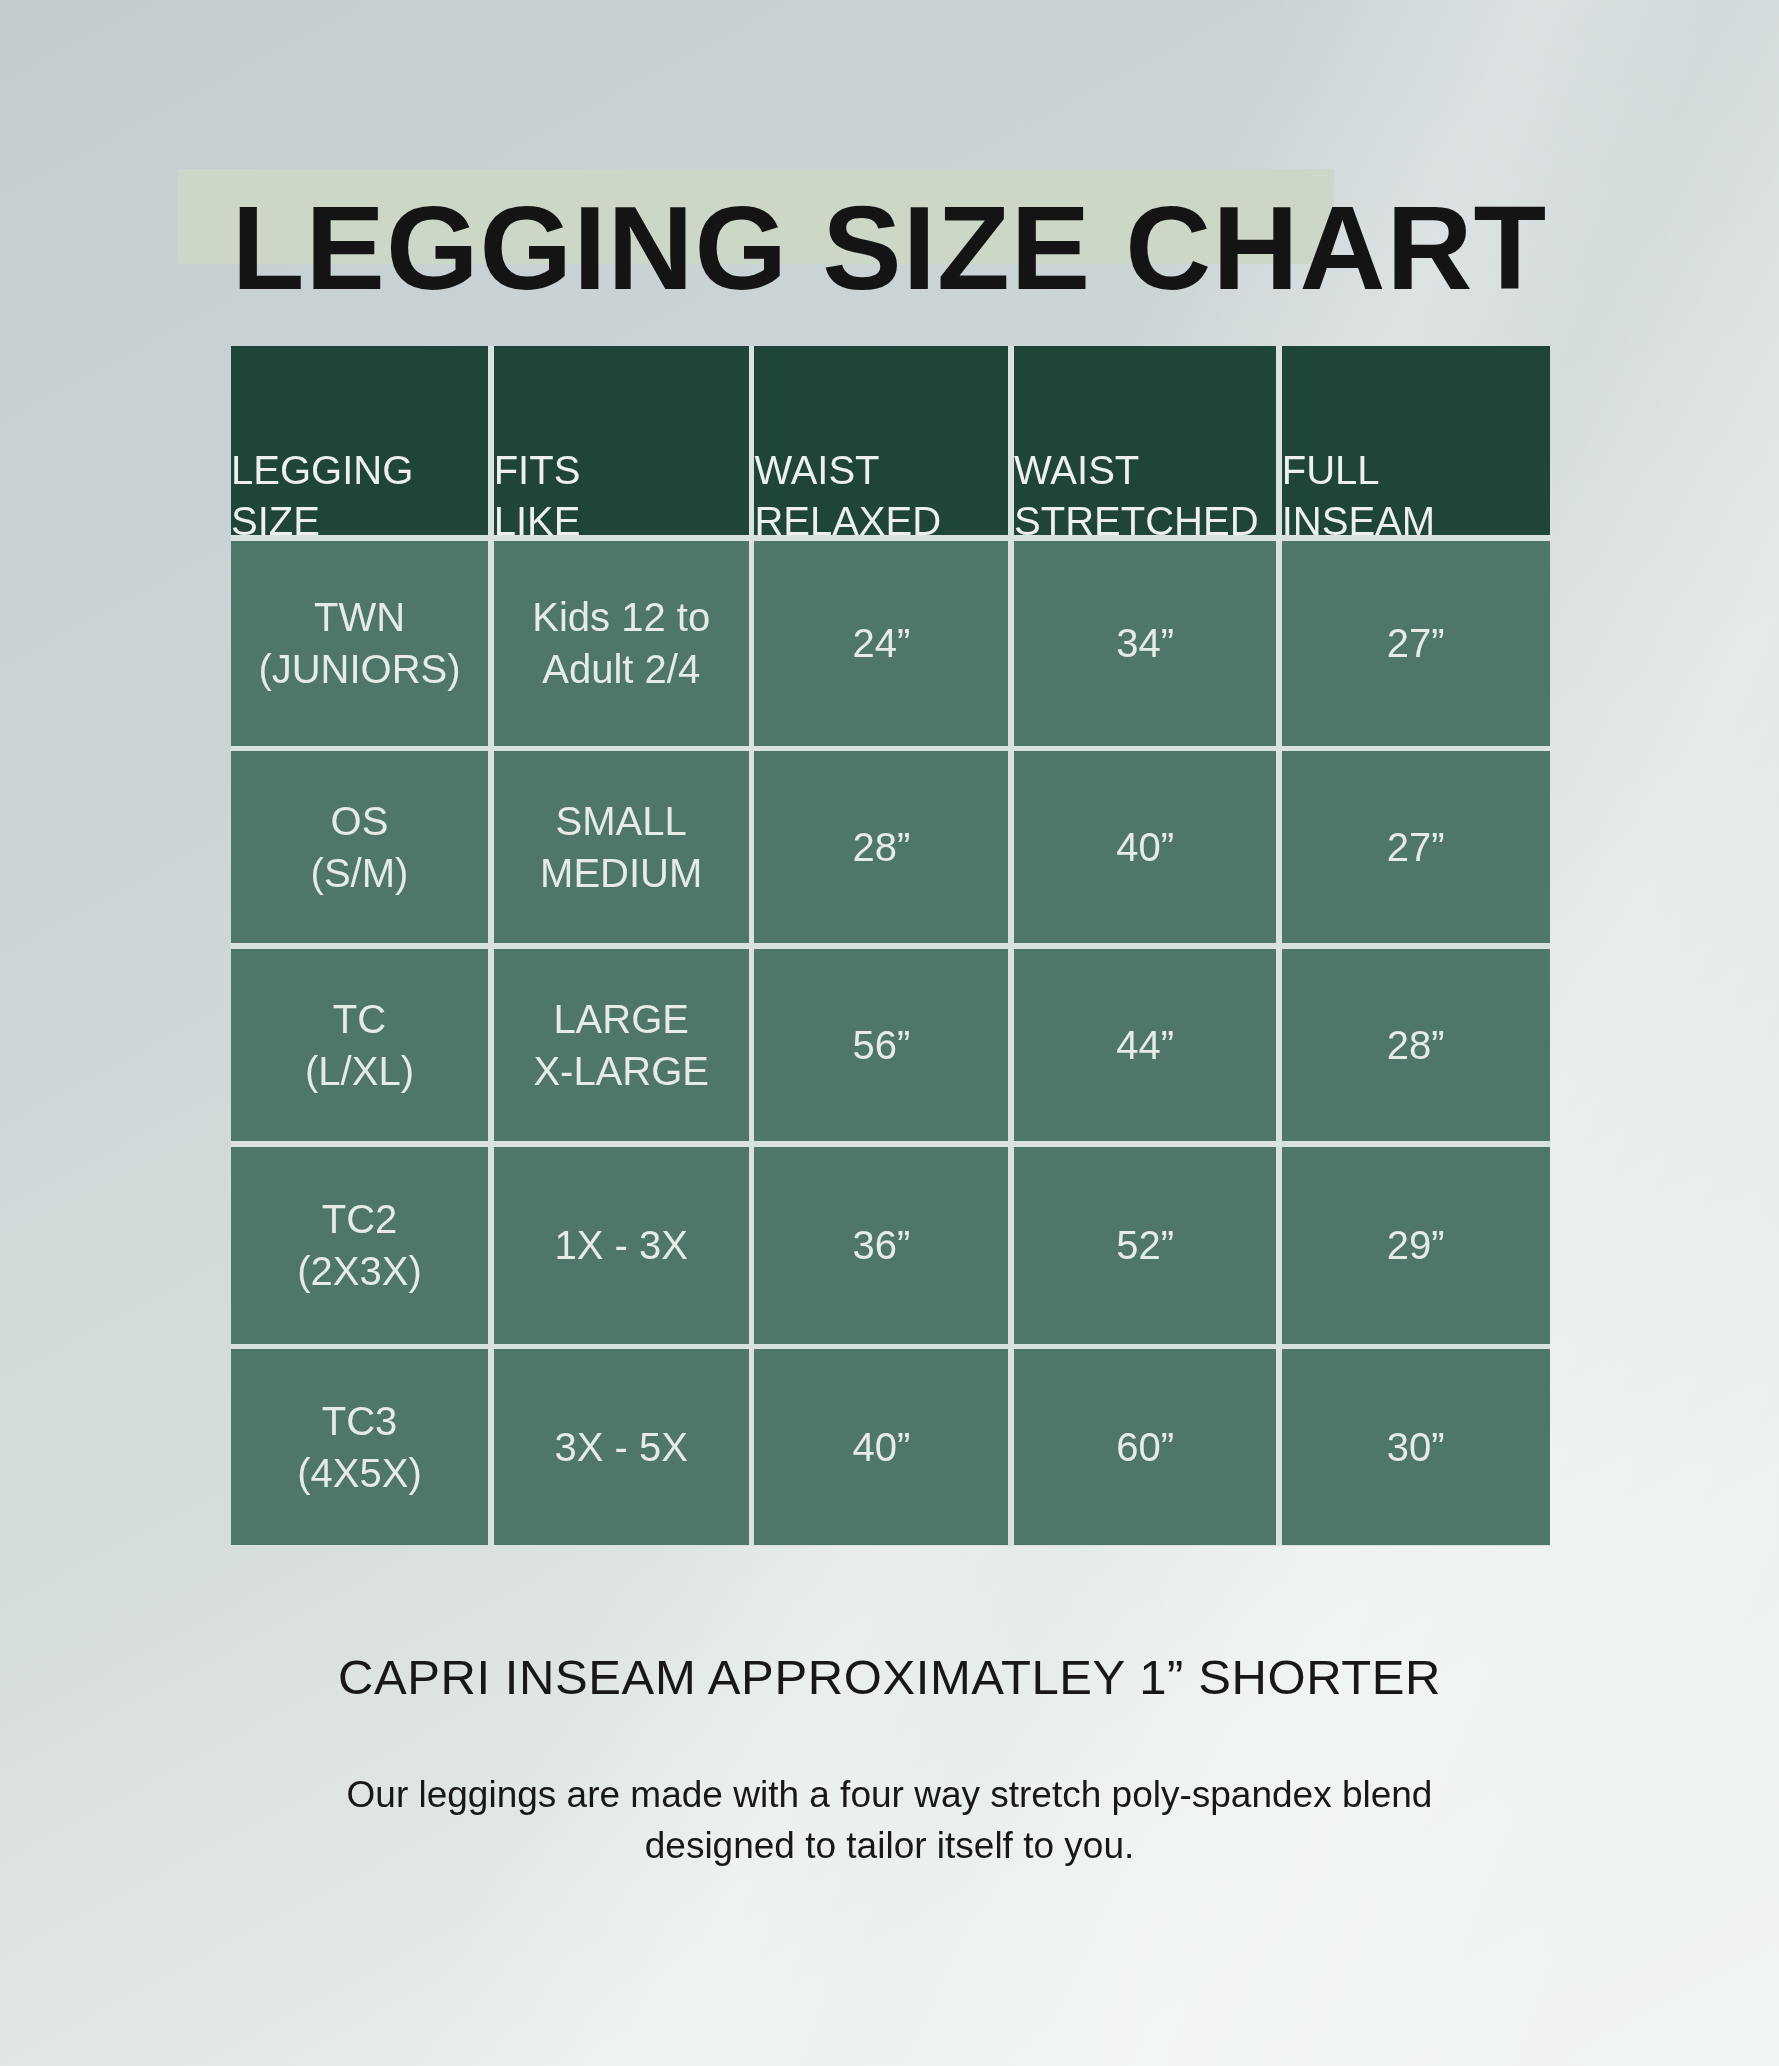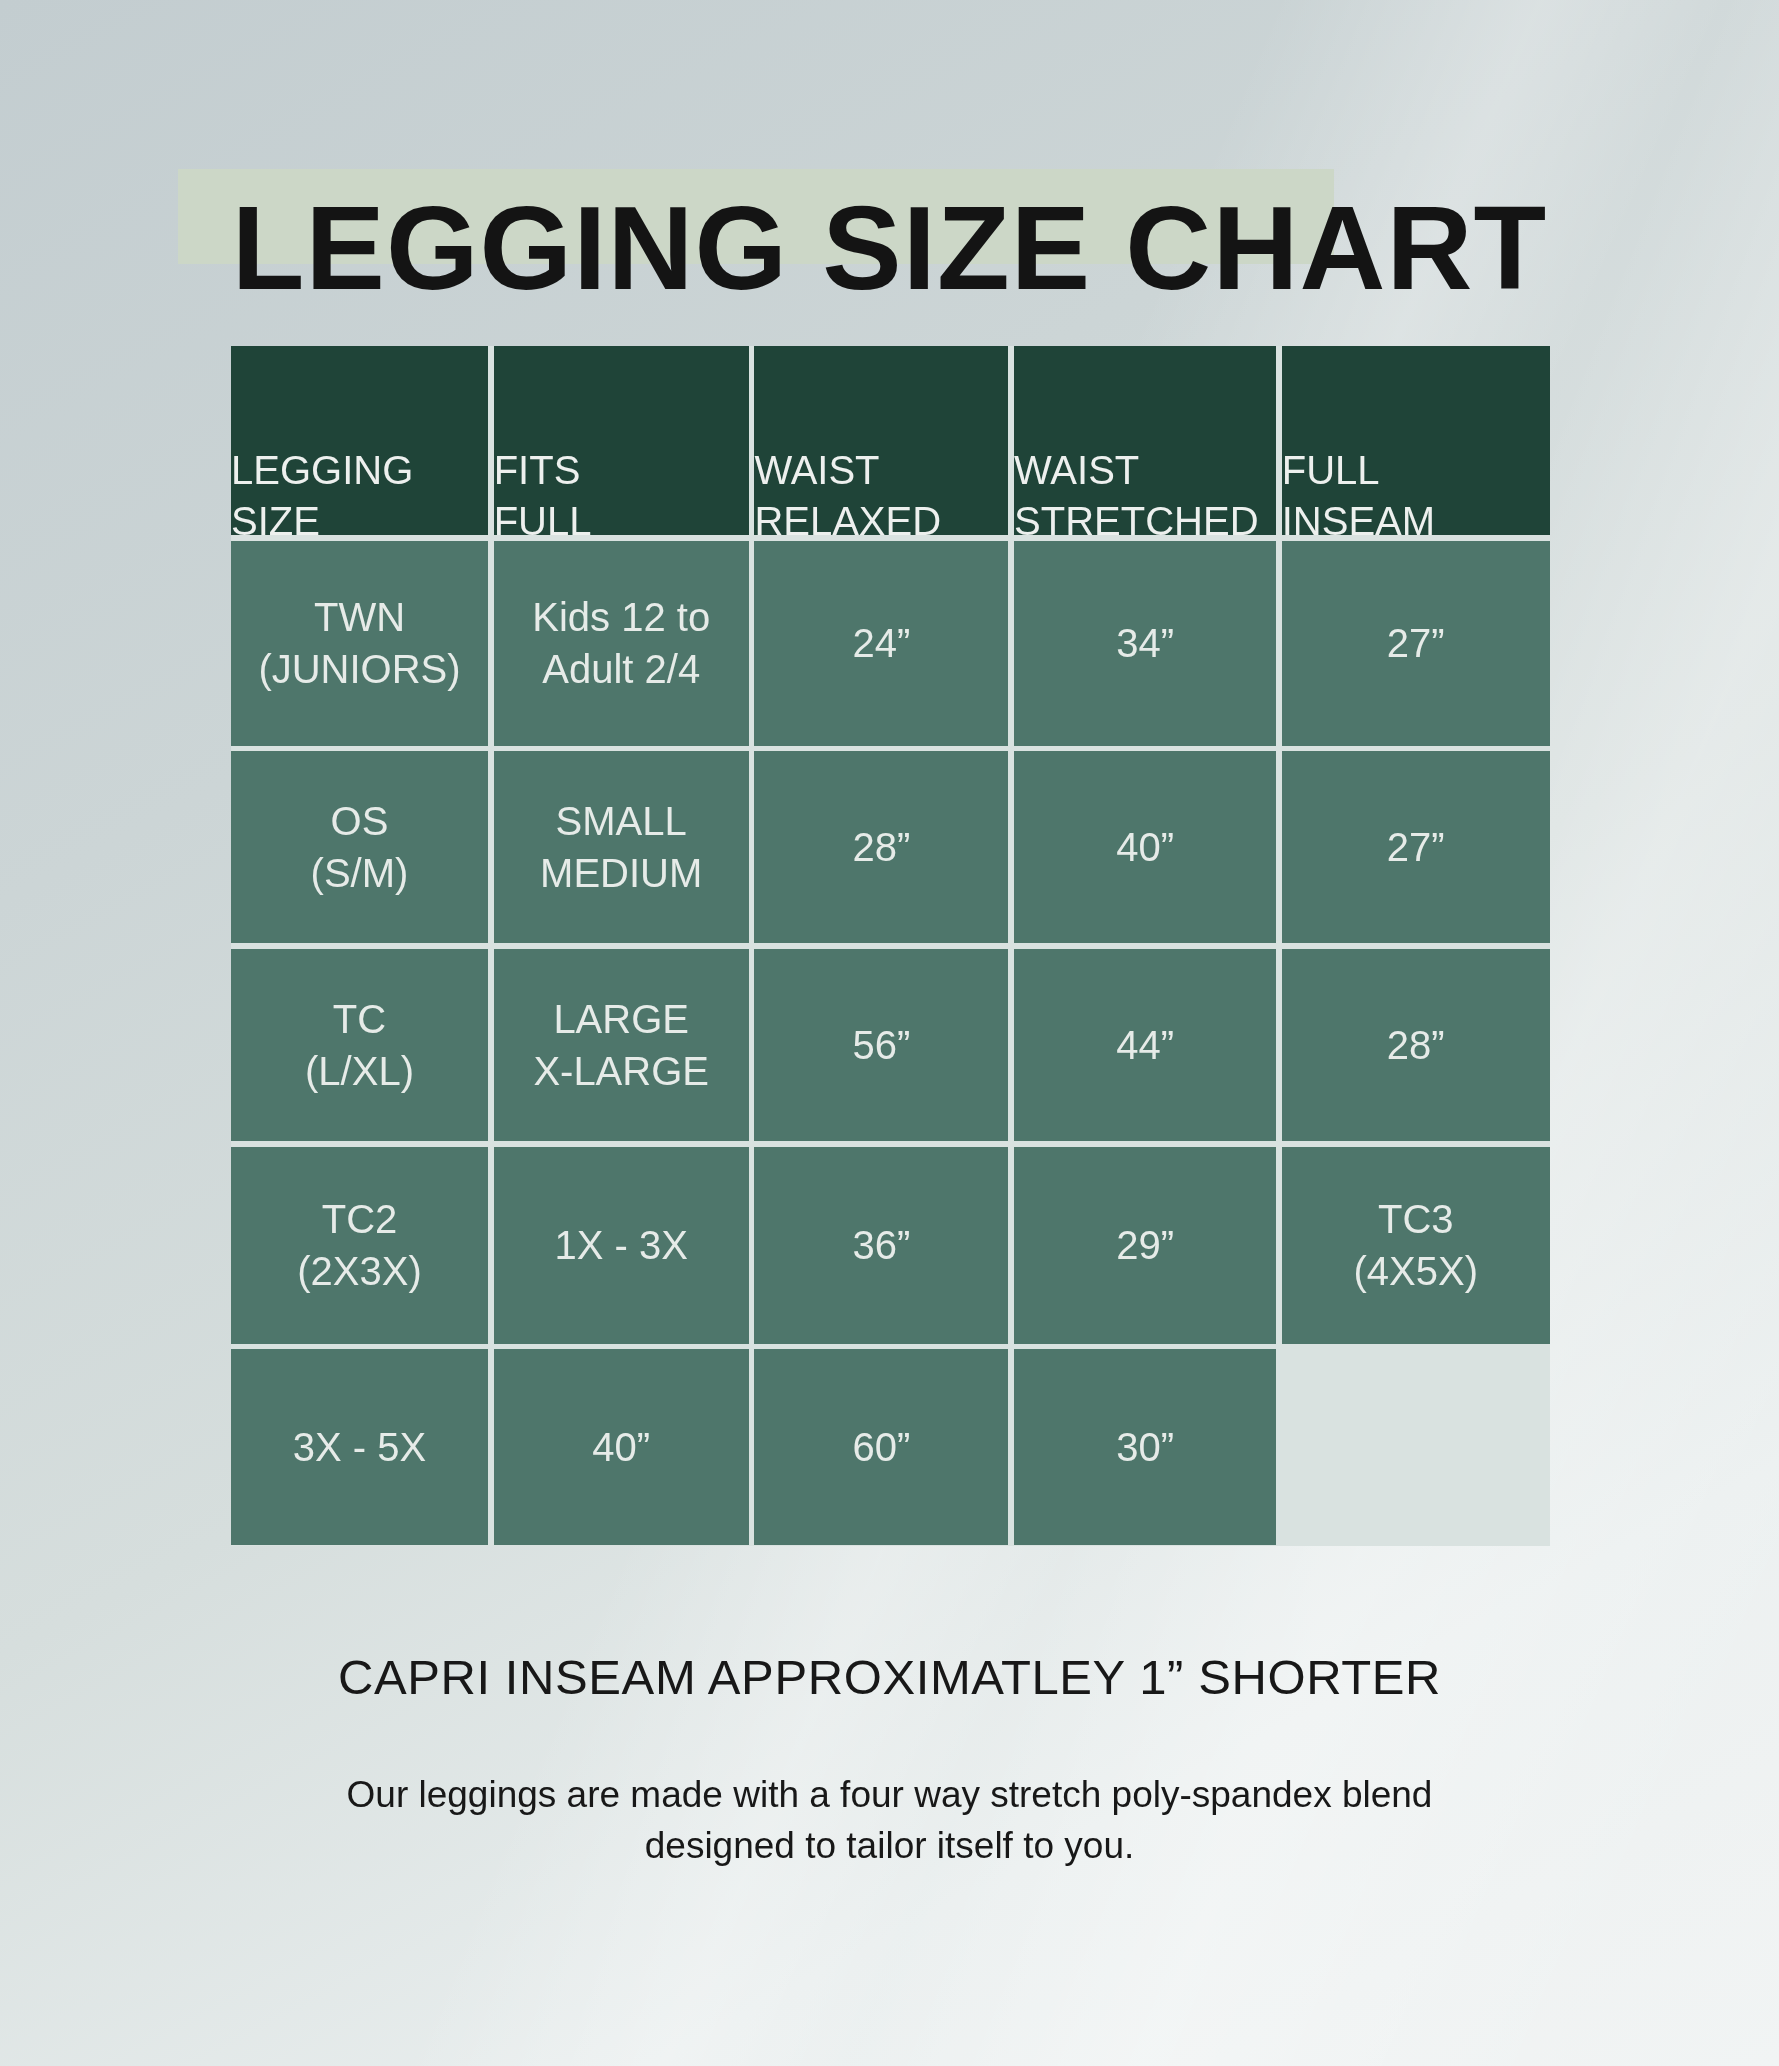--- a/index.html
+++ b/index.html
@@ -127,21 +127,21 @@
 
   <div class="size-table">
 
     <div class="th">
       <span>LEGGING
 SIZE</span>
       
     </div>
     <div class="th">
       <span>FITS
-FULL</span>
+LIKE</span>
       
     </div>
     <div class="th">
       <span>WAIST
 RELAXED</span>
       <span class="th-sub">circumference</span>
     </div>
     <div class="th">
       <span>WAIST
 STRETCHED</span>
@@ -174,20 +174,21 @@
     <div class="td">LARGE
 X-LARGE</div>
     <div class="td">56”</div>
     <div class="td">44”</div>
     <div class="td">28”</div>
 
     <div class="td">TC2
 (2X3X)</div>
     <div class="td">1X - 3X</div>
     <div class="td">36”</div>
+    <div class="td">52”</div>
     <div class="td">29”</div>
 
     <div class="td">TC3
 (4X5X)</div>
     <div class="td">3X - 5X</div>
     <div class="td">40”</div>
     <div class="td">60”</div>
     <div class="td">30”</div>
 
   </div>

